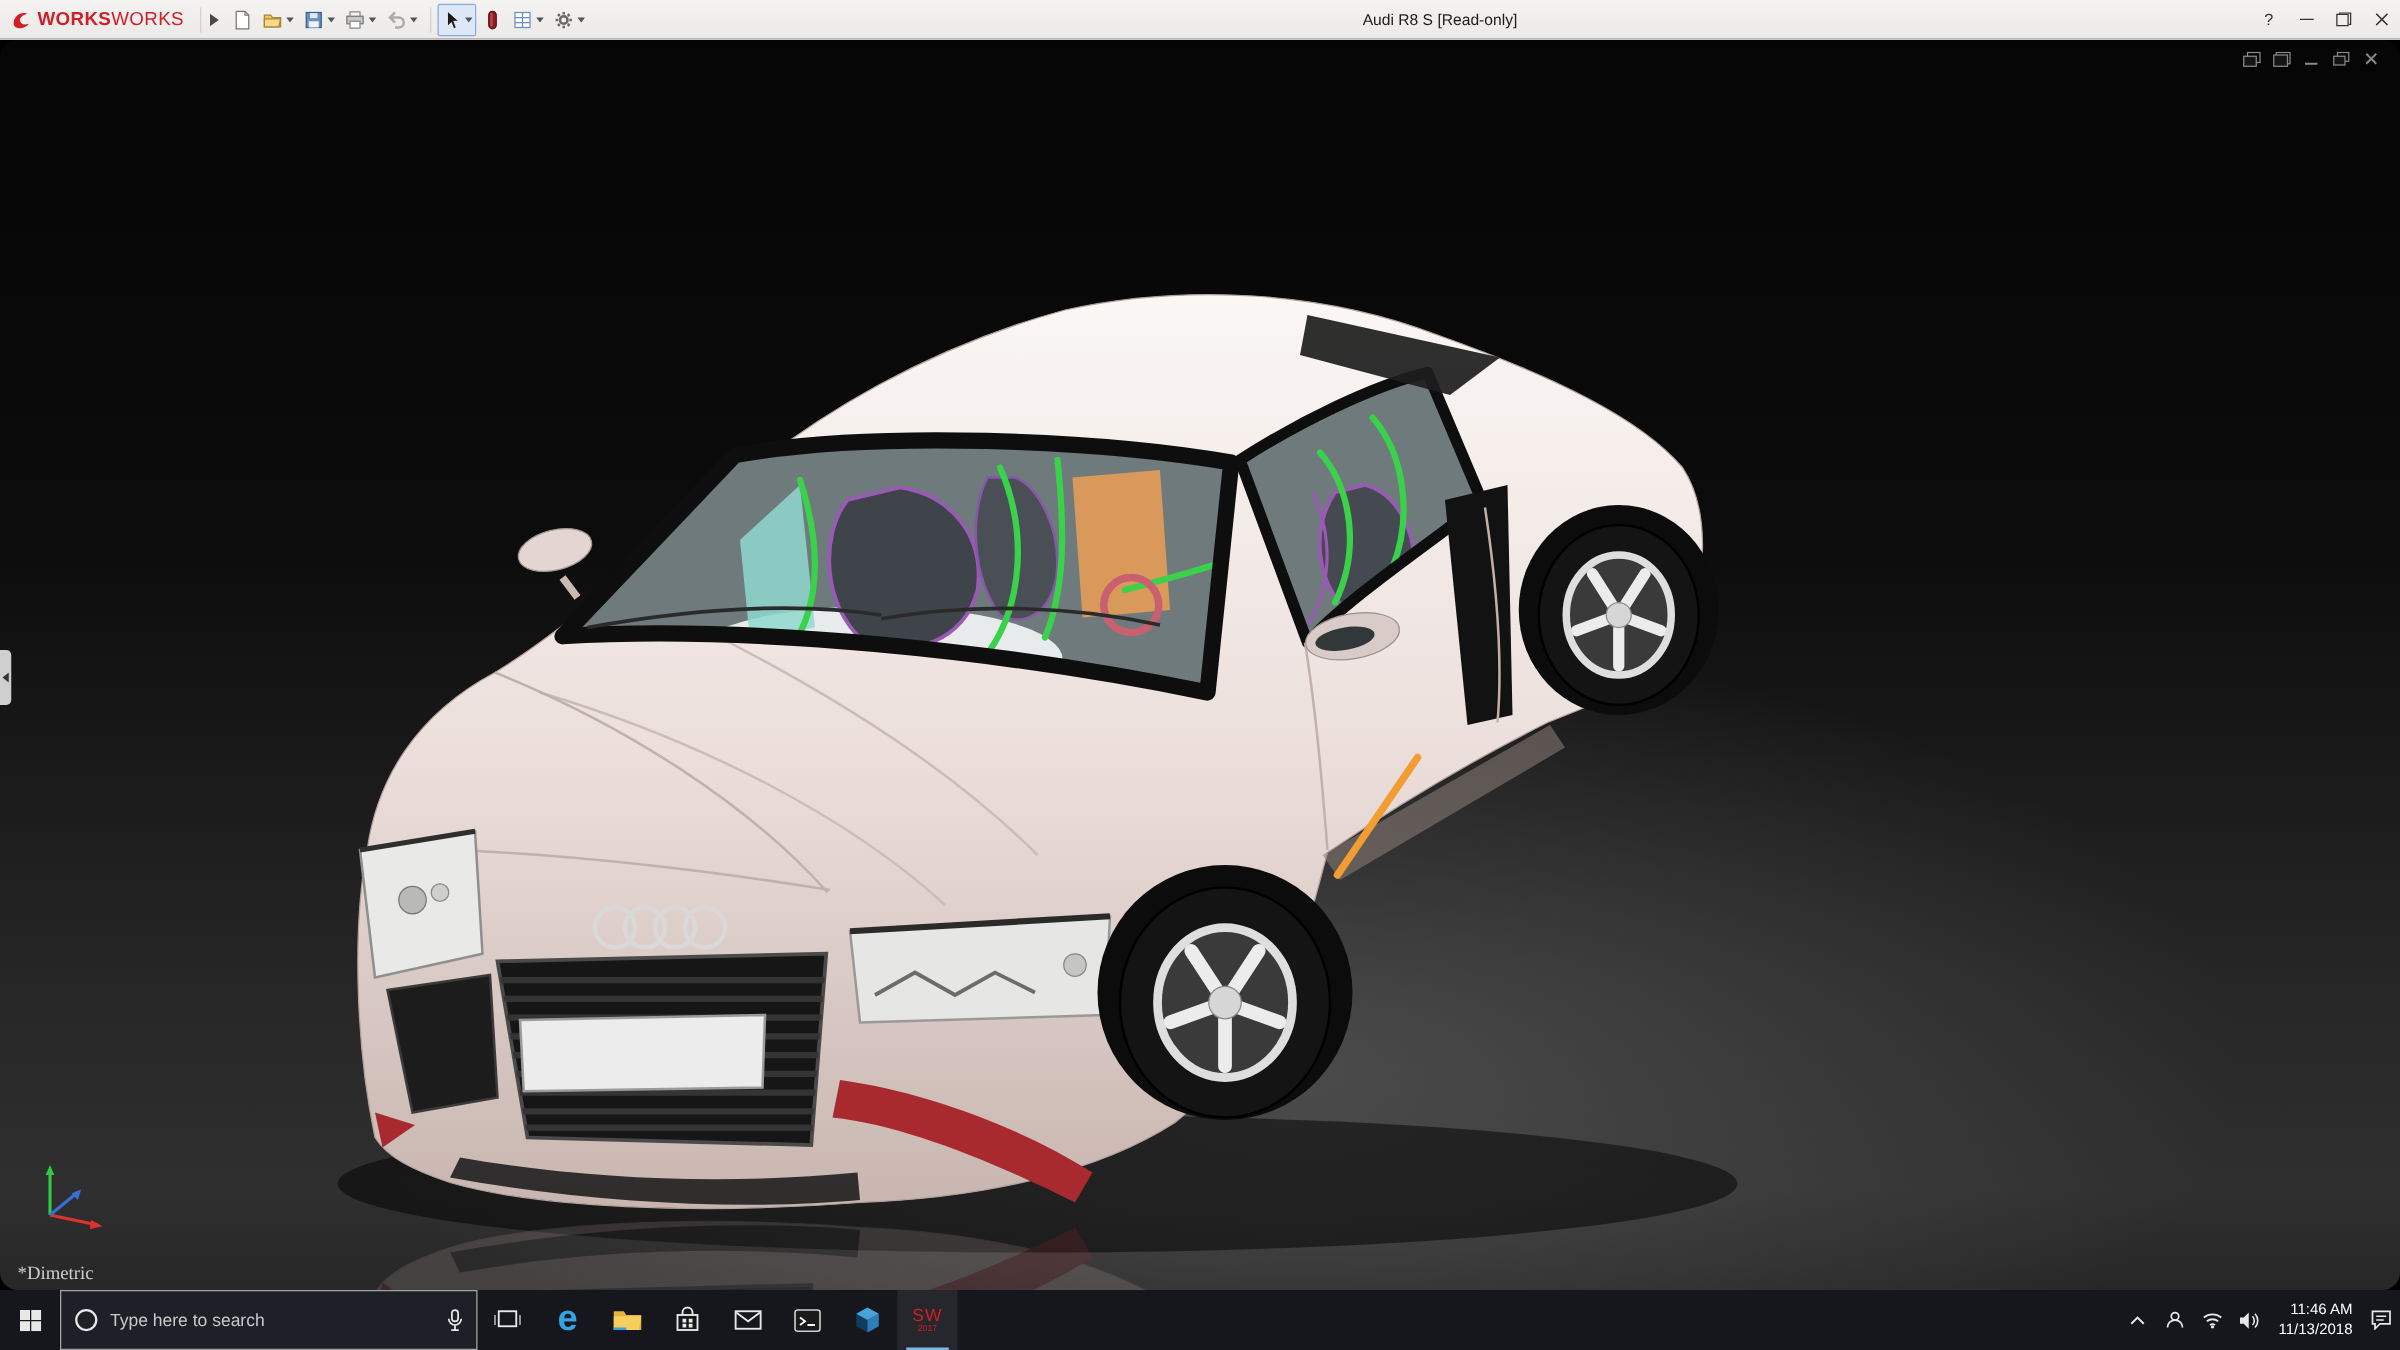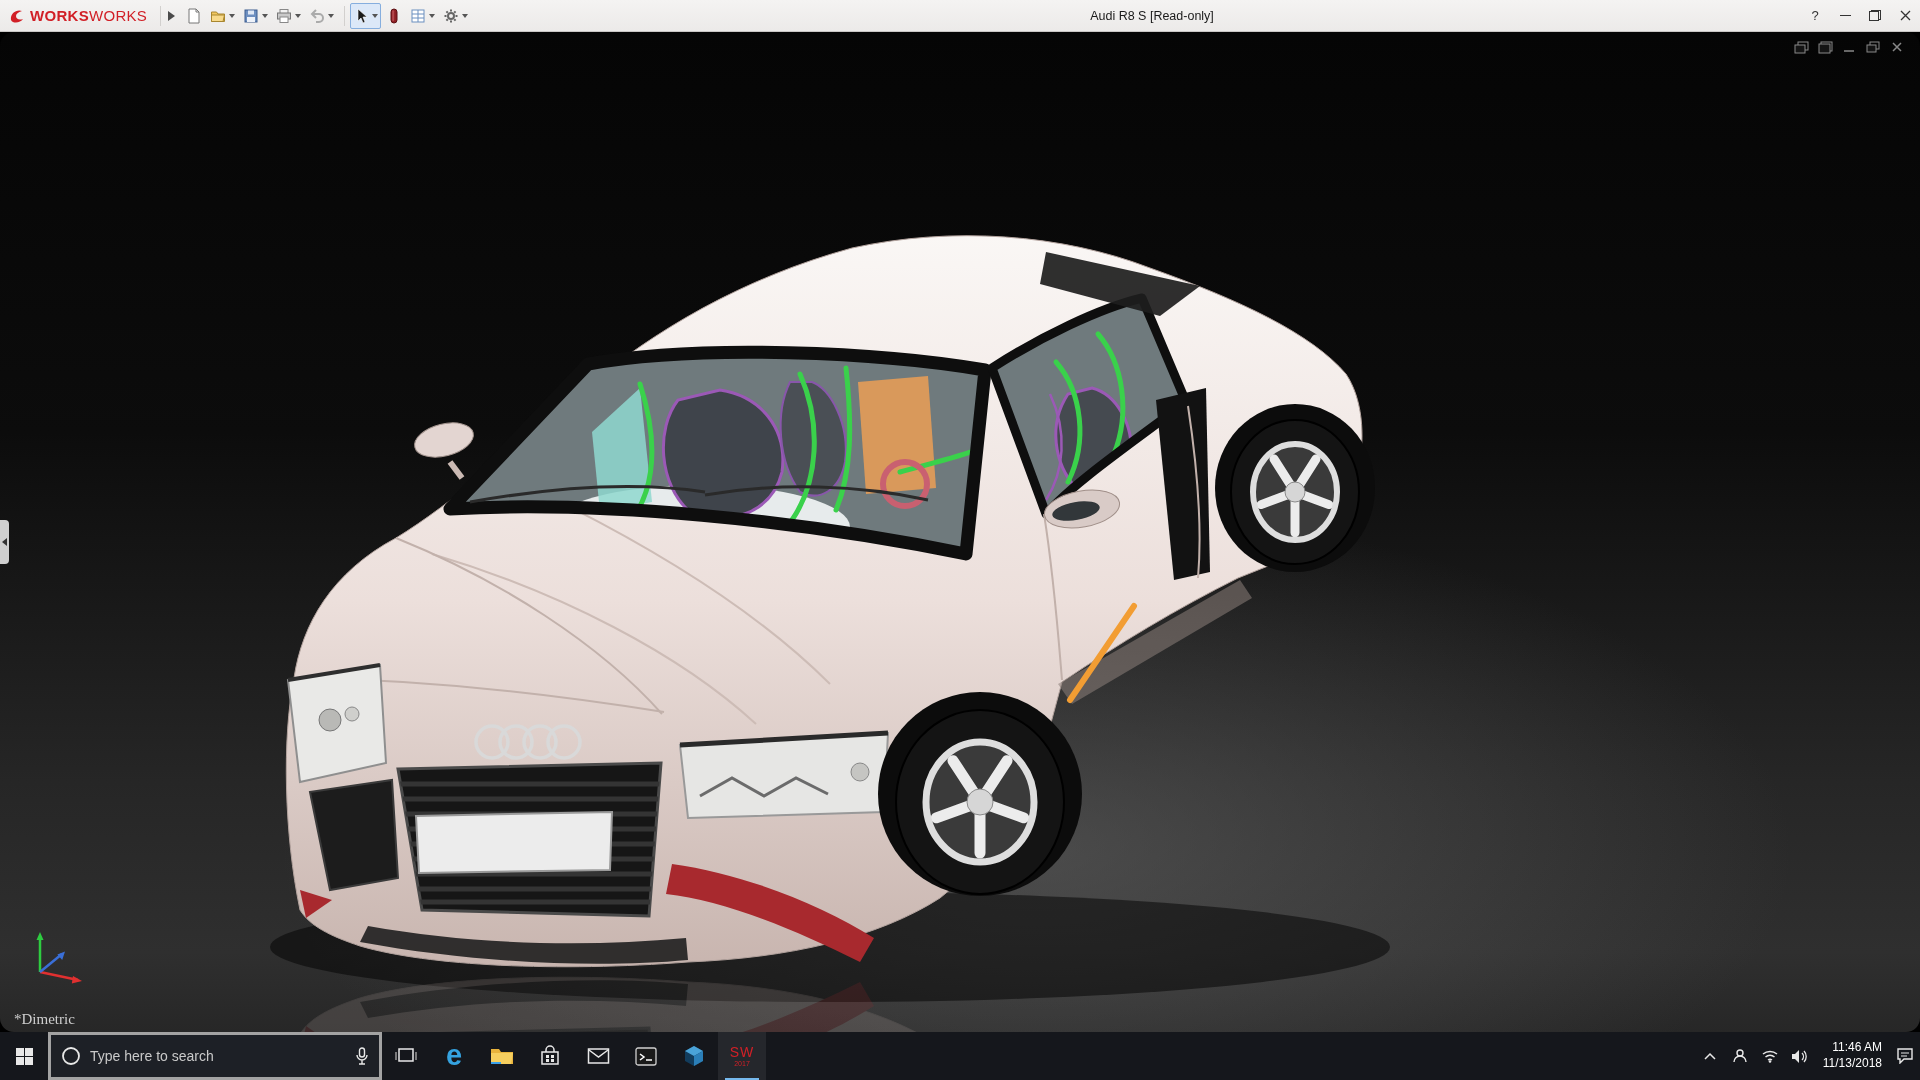--- a/index.html
+++ b/index.html
@@ -37,21 +37,21 @@
   .doc-controls { position:absolute; top:7px; right:14px; display:flex; gap:6px; z-index:5; }
   .doc-btn { width:18px; height:16px; display:flex; align-items:center; justify-content:center; cursor:pointer; opacity:.75; }
   .taskpane-tab { position:absolute; left:0; top:488px; width:9px; height:44px; background:#cfcfcf; border-radius:0 4px 4px 0; display:flex; align-items:center; justify-content:center; cursor:pointer; z-index:5; }
   .taskpane-tab::after { content:""; width:0; height:0; border-top:4px solid transparent; border-bottom:4px solid transparent; border-right:5px solid #333; }
   .triad { position:absolute; left:26px; bottom:46px; z-index:4; cursor:pointer; }
   .view-label { position:absolute; left:14px; bottom:4px; color:#cfcfcf; font-family:"Liberation Serif", serif; font-size:15px; z-index:4; }
 
   
   .taskbar { height:48px; flex:none; background:#15171c; display:flex; align-items:stretch; color:#e8e8e8; }
   .tk-btn { width:48px; display:flex; align-items:center; justify-content:center; position:relative; cursor:pointer; }
-  .search-box { width:334px; display:flex; align-items:center; gap:9px; background:#1d2026; border:3px solid #a3a3a3; padding:0 10px; cursor:text; }
+  .search-box { width:334px; display:flex; align-items:center; gap:9px; background:#1d2026; border:1px solid #a3a3a3; padding:0 10px; cursor:text; }
   .search-box input { flex:1; background:transparent; border:none; outline:none; color:#c9c9c9; font-size:14px; font-family:"Liberation Sans", sans-serif; }
   .search-box input::placeholder { color:#c9c9c9; }
   .edge-glyph { font-size:29px; font-weight:700; color:#35a3e0; line-height:1; transform:translateY(-1px); }
   .sw-tile { display:flex; flex-direction:column; align-items:center; line-height:1; }
   .sw-label { font-size:14px; font-weight:400; color:#d22027; letter-spacing:1px; }
   .sw-year { font-size:7px; color:#d22027; margin-top:1px; }
   .active-underline { position:absolute; left:7px; right:7px; bottom:0; height:2px; background:#76b9ed; }
   .active-bg { background:rgba(255,255,255,.07); }
   .tray { margin-left:auto; display:flex; align-items:center; }
   .tray .tk-btn { width:30px; }

